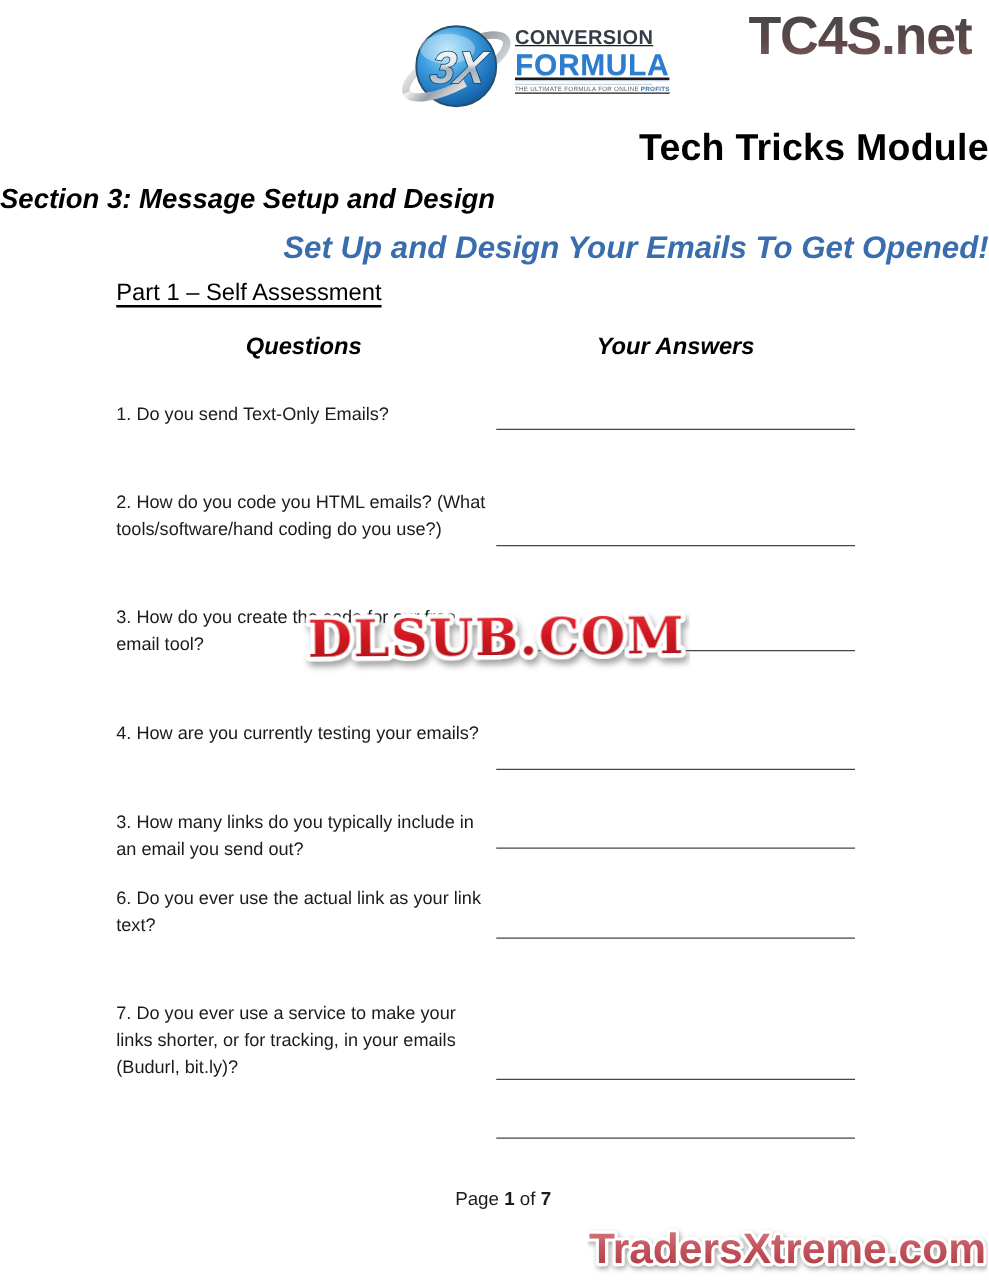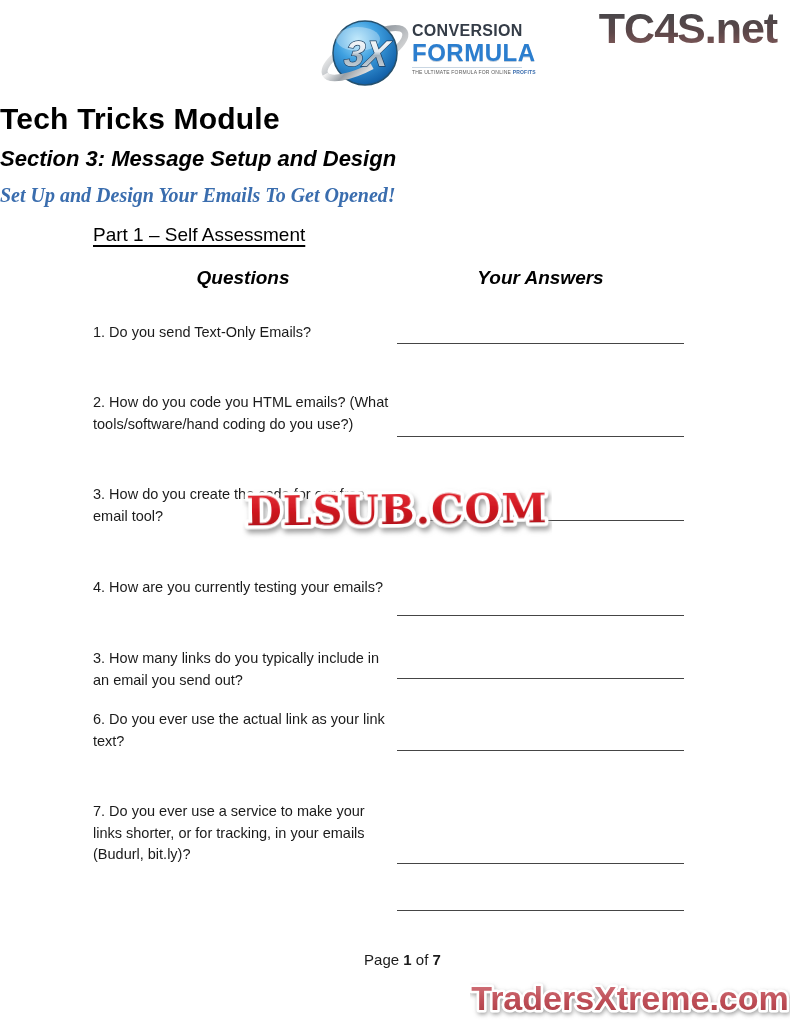--- a/index.html
+++ b/index.html
@@ -7,43 +7,43 @@
   .page {
     position:relative; width:791px; height:1024px; margin:0 auto;
     background:#ffffff; overflow:hidden;
     font-family:"Liberation Sans", sans-serif; color:#1b1b1b;
   }
 
   
   .logo-wrap { position:absolute; left:318px; top:6px; width:205px; height:112px; }
   .logo-main { position:relative; width:205px; height:90px; }
   .globe { position:absolute; left:0; top:2px; }
-  .logo-text { position:absolute; left:94px; top:16px; width:110px; }
+  .logo-text { position:absolute; left:94px; top:16px; width:110px;text-decoration:underline; }
   .logo-line1 { font-size:16px; font-weight:bold; letter-spacing:0.3px; color:#343c47; line-height:18px; }
   .logo-line2 { font-size:24px; font-weight:bold; letter-spacing:0.5px; color:#2b7ecf; line-height:25px;
                 text-shadow:0 1px 0 rgba(10,60,110,0.25); }
   .logo-tagline { margin-top:2px; font-size:5px; letter-spacing:0.2px; color:#5a5a5a; white-space:nowrap;
                   border-top:1px solid #c9d6e2; padding-top:1px; }
   .logo-tagline .profits { color:var(--accent-blue); font-weight:bold; }
   .logo-reflection { position:absolute; left:0; top:88px; width:205px; height:26px; overflow:hidden; pointer-events:none; }
   .logo-reflection::after { content:""; position:absolute; inset:0;
     background:linear-gradient(to bottom, rgba(255,255,255,0.55), #ffffff 85%); }
 
   
   .tc4s    { position:absolute; right:3px;  top:2px; }
   .dlsub   { position:absolute; left:242px; top:480px; transform:rotate(-0.6deg); }
   .traders { position:absolute; right:1px;  top:974px; }
 
   
-  .doc-title    { position:absolute; left:0; top:102px; width:100%; text-align:left;
+  .doc-title    { position:absolute; left:0; top:102px; width:100%; text-align:right;
                   font-size:30px; font-weight:bold; letter-spacing:0.2px; color:#000; }
   .doc-subtitle { position:absolute; left:0; top:146px; width:100%; 
                   font-size:22px; font-weight:bold; font-style:italic; color:#000; }
-  .doc-tagline  { position:absolute; left:0; top:184px; width:100%; text-align:left;
-                  font-size:20px; font-weight:bold; font-style:italic; color:var(--accent-blue);font-family:Liberation Serif, serif; }
+  .doc-tagline  { position:absolute; left:0; top:184px; width:100%; text-align:right;
+                  font-size:25px; font-weight:bold; font-style:italic; color:var(--accent-blue); }
   .part-heading { position:absolute; left:93px; top:224px; font-size:19px; color:#000;
                   text-decoration:underline; text-underline-offset:4px; text-decoration-thickness:1.5px;text-align:center; }
 
   
   .col-header { position:absolute; top:267px; font-size:19px; font-weight:bold; font-style:italic;
                 text-align:center; color:#000; }
   .col-q { left:93px;  width:300px; }
   .col-a { left:397px; width:287px; }
 
   .q-rows { position:absolute; left:93px; top:315px; width:591px; }

